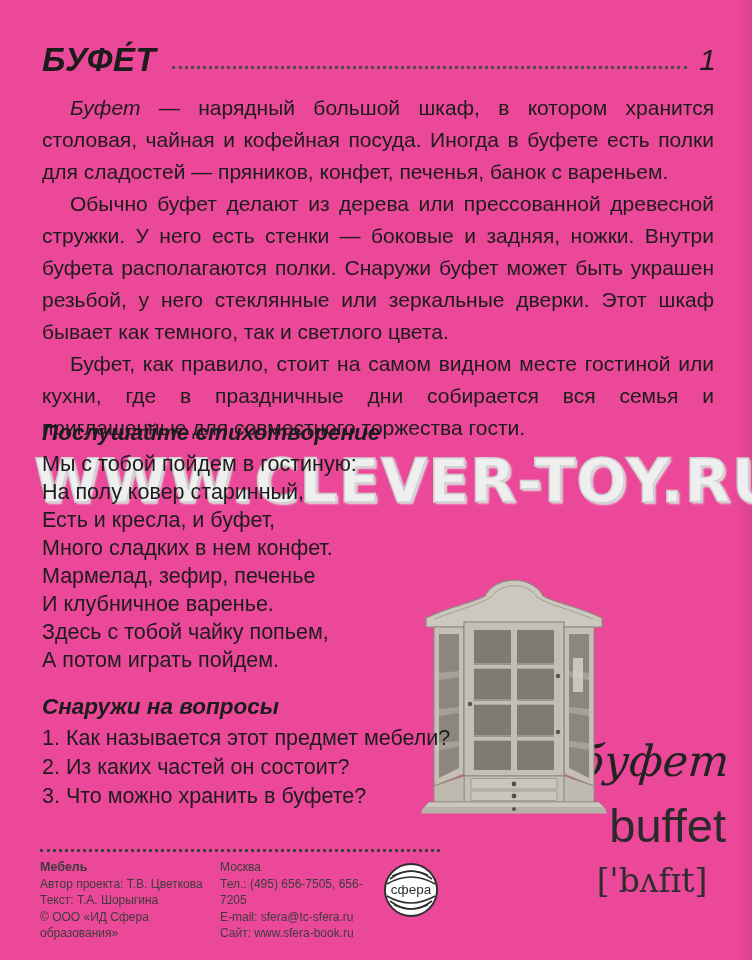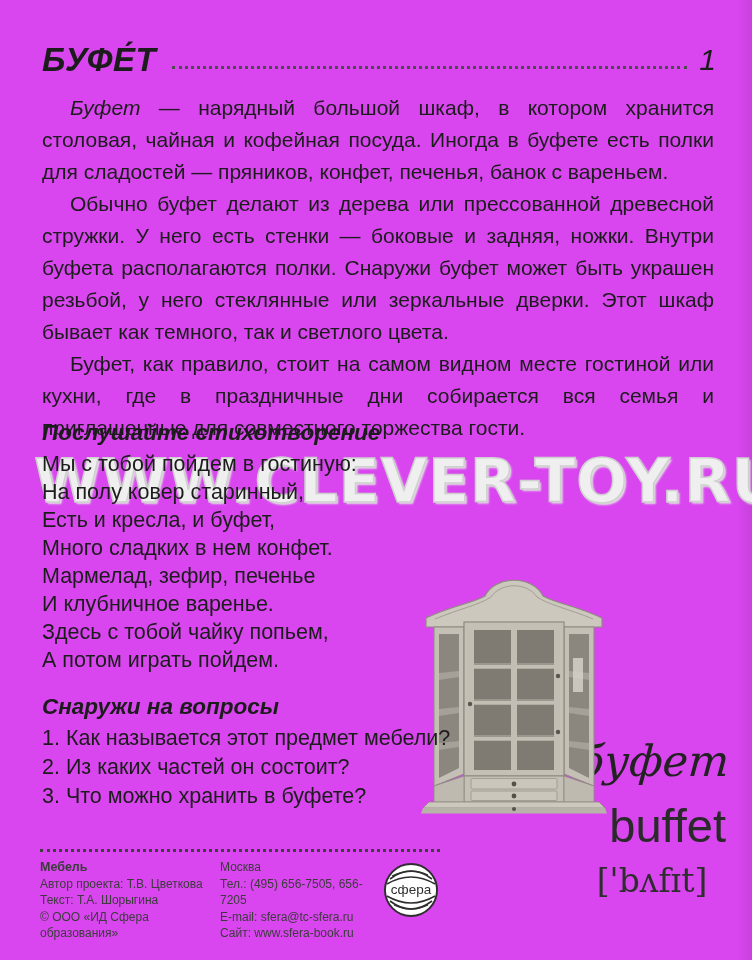--- a/index.html
+++ b/index.html
@@ -1,18 +1,18 @@
 <!DOCTYPE html>
 <html lang="ru"><head>
 <meta charset="utf-8">
 <style>
   html,body{margin:0;padding:0;background:#9a9a9a;}
   .page{
     position:relative;width:752px;height:960px;margin:0 auto;
-    background:#d946ef;overflow:hidden;
+    background:#ec4899;overflow:hidden;
     font-family:"Liberation Sans",sans-serif;color:#1c1c1c;
   }
   
   .title-row{
     position:absolute;left:42px;right:36px;top:34px;height:44px;
     display:flex;align-items:flex-end;
   }
   .page-title{
     font-size:33px;font-weight:bold;font-style:italic;
     letter-spacing:.5px;line-height:1;padding-bottom:2px;white-space:nowrap;

